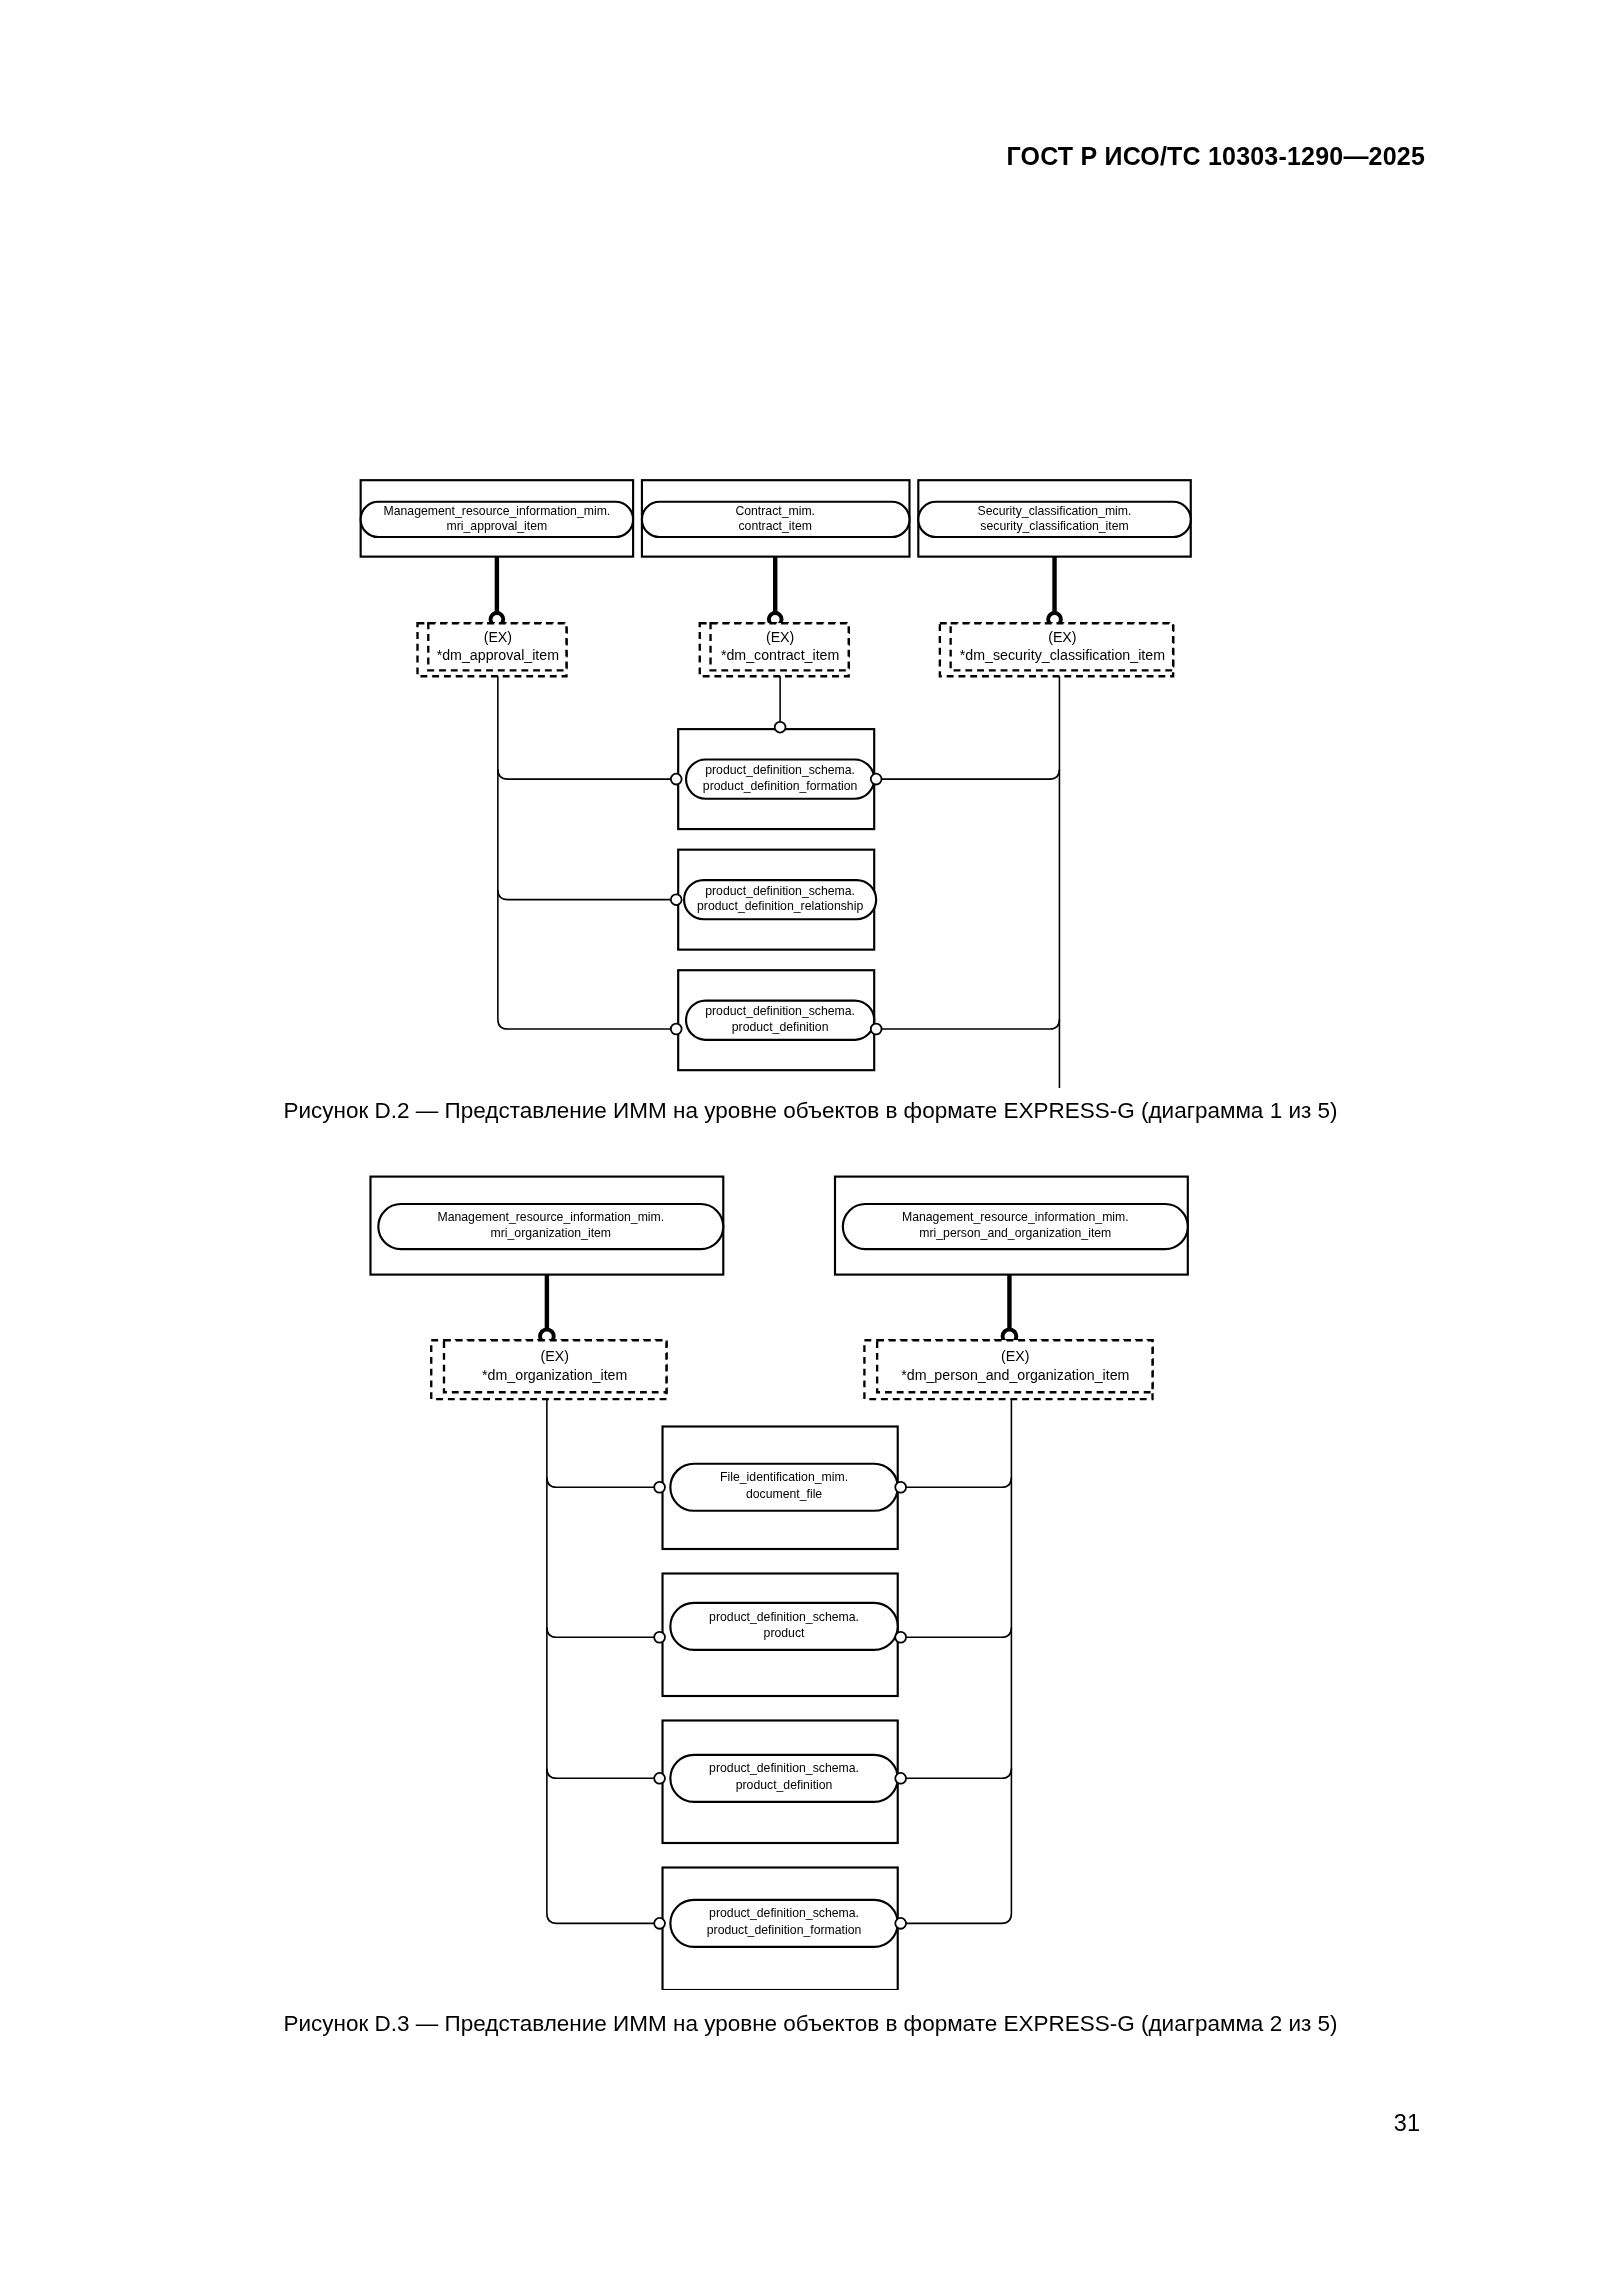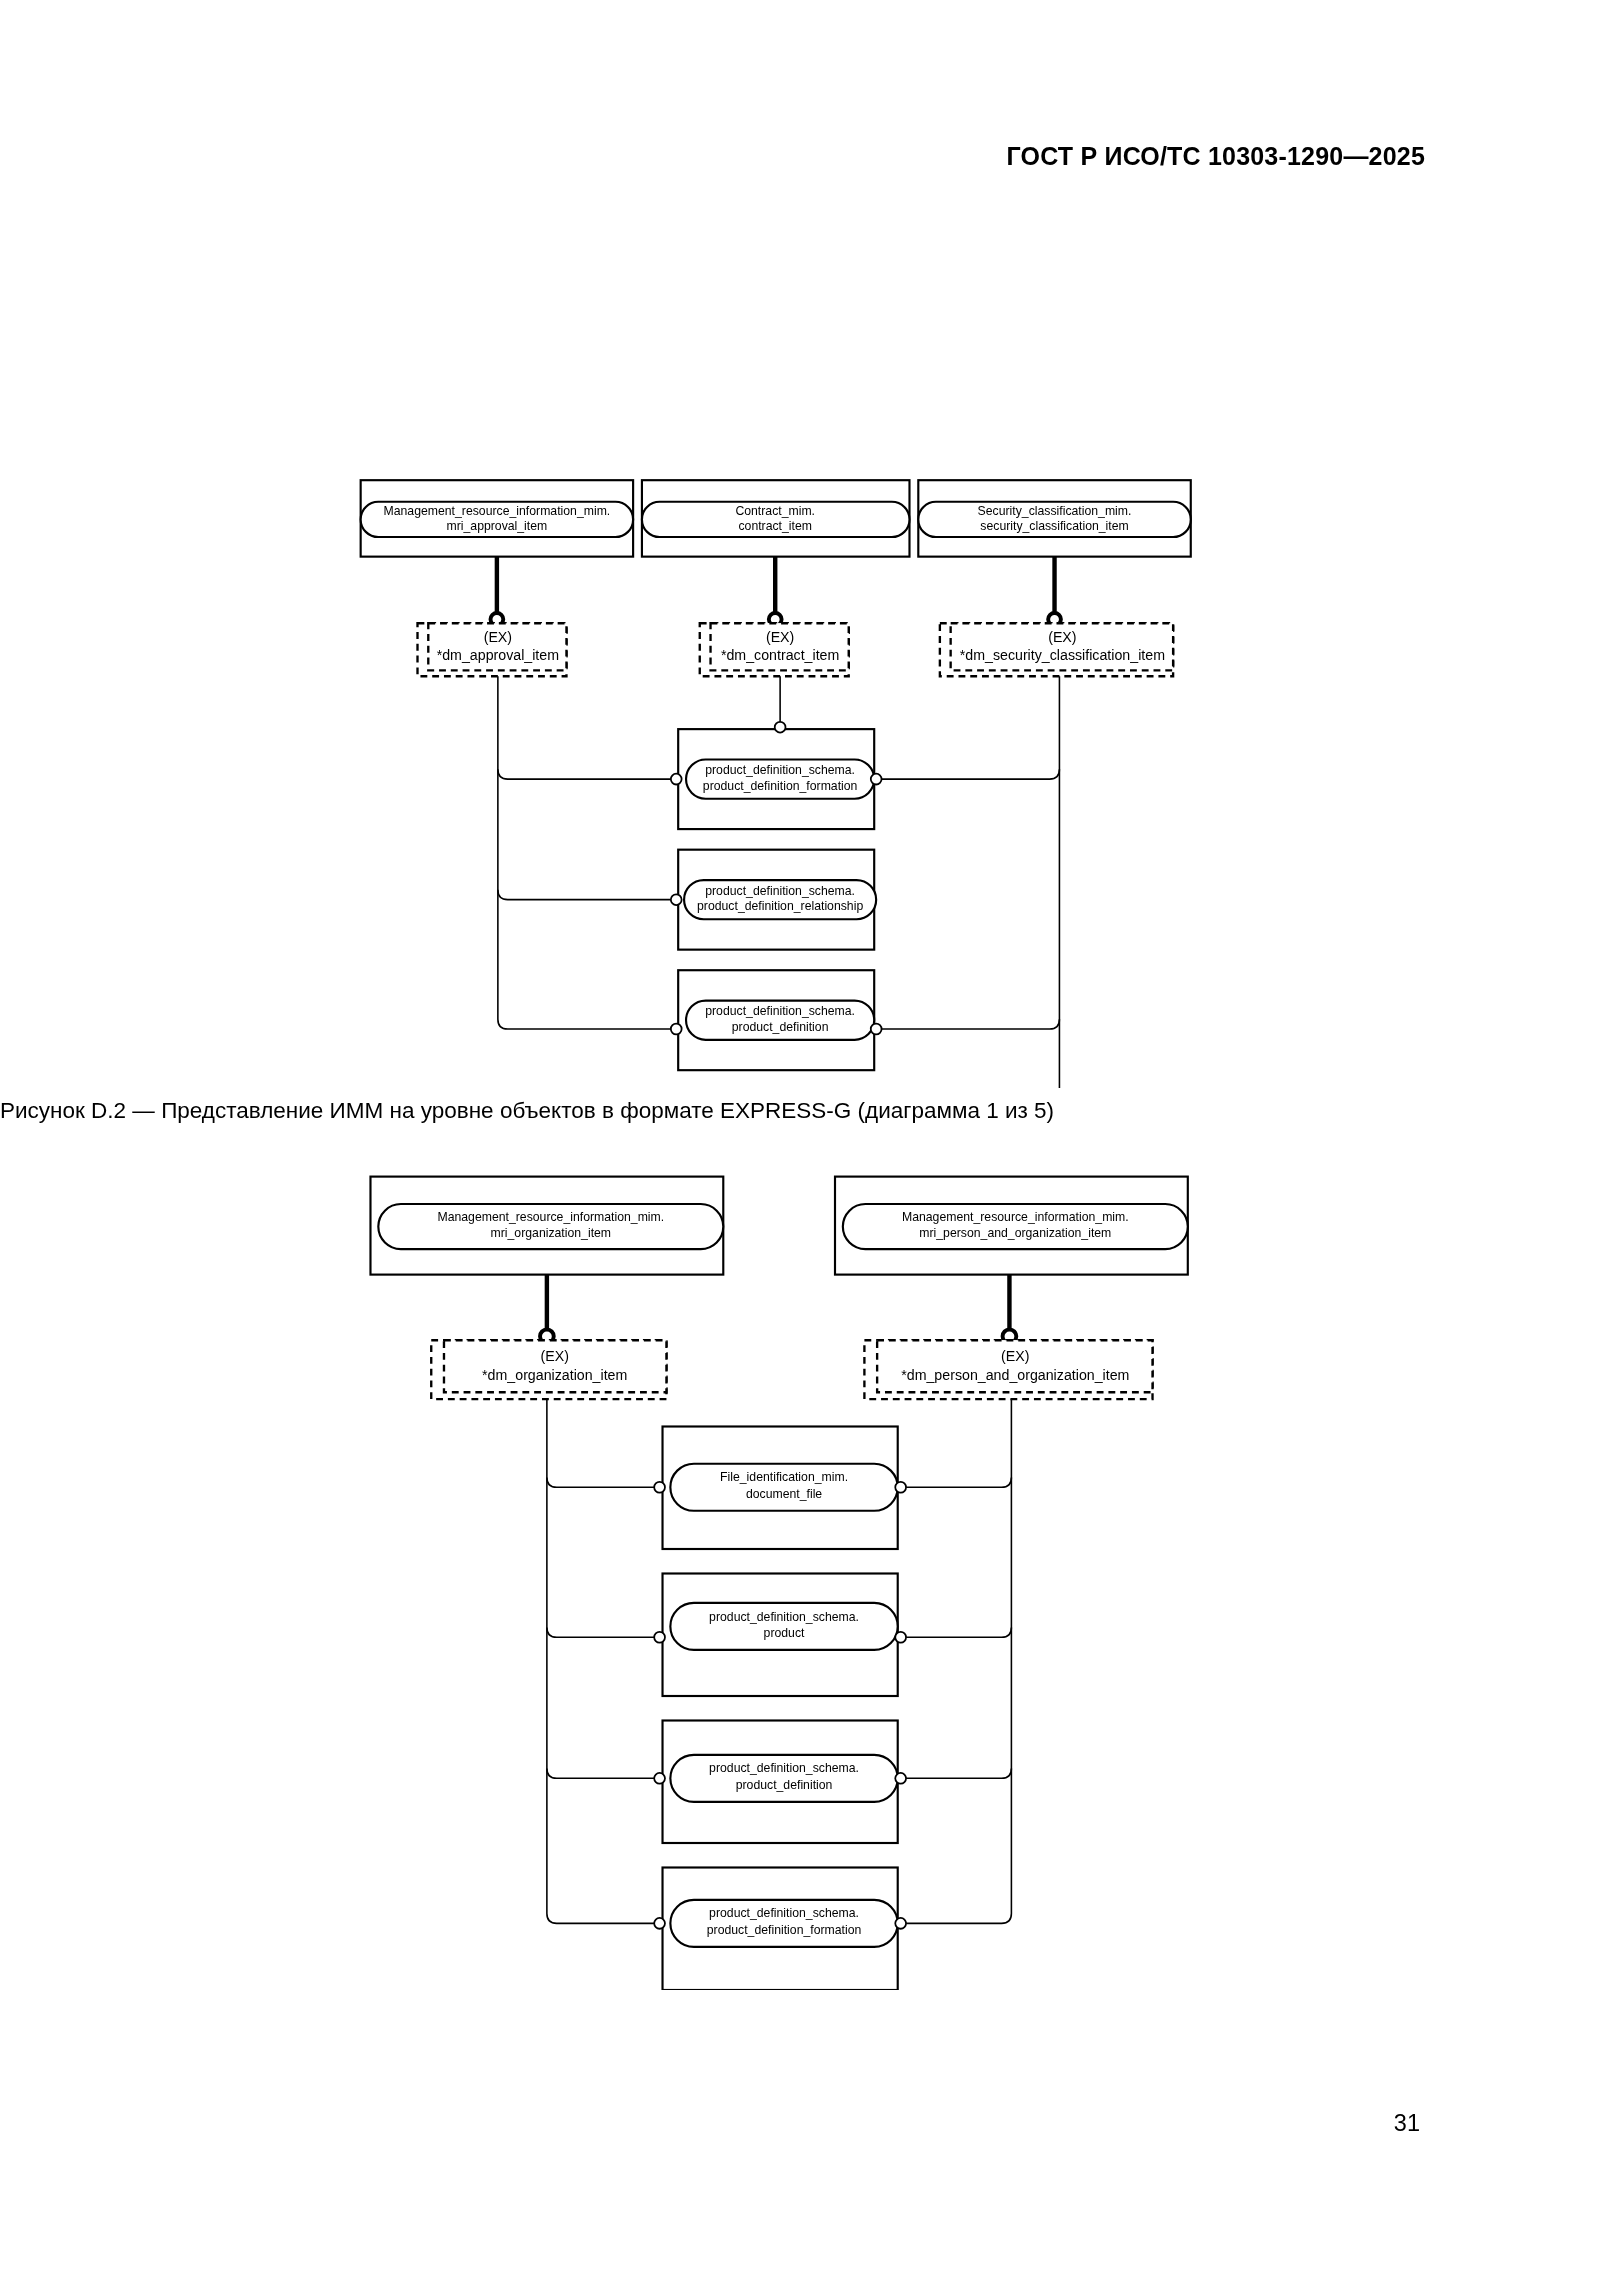--- a/index.html
+++ b/index.html
@@ -25,21 +25,21 @@
     right: 196px;
     font-size: 25px;
     font-weight: bold;
     letter-spacing: 0.2px;
     white-space: nowrap;
   }
   .figure-caption {
     position: absolute;
     left: 0;
     width: 100%;
-    text-align: left;
+    text-align: center;
     font-size: 22.5px;
     white-space: nowrap;
   }
   #caption-d2 { top: 1098px; }
   #caption-d3 { top: 2011px; }
   .page-number {
     position: absolute;
     top: 2076px;
     right: 201px;
     font-size: 23.5px;
@@ -291,17 +291,18 @@
       <path class="conn-thin" d="M 1032 480 Q 1032 490 1022 490 L 922 490"></path>
       <path class="conn-thin" d="M 1032 624 Q 1032 634 1022 634 L 922 634"></path>
       <circle class="circle-open-small" cx="919" cy="337" r="5.5"></circle>
       <circle class="circle-open-small" cx="919" cy="490" r="5.5"></circle>
       <circle class="circle-open-small" cx="919" cy="634" r="5.5"></circle>
       <circle class="circle-open-small" cx="919" cy="782" r="5.5"></circle>
 
     </svg>
   </div>
 
+  <div class="figure-caption" id="caption-d3">Рисунок D.3 — Представление ИММ на уровне объектов в формате EXPRESS-G (диаграмма 2 из 5)</div>
 
   <div class="page-number">31</div>
 
 </div>
 
 
 </body></html>

